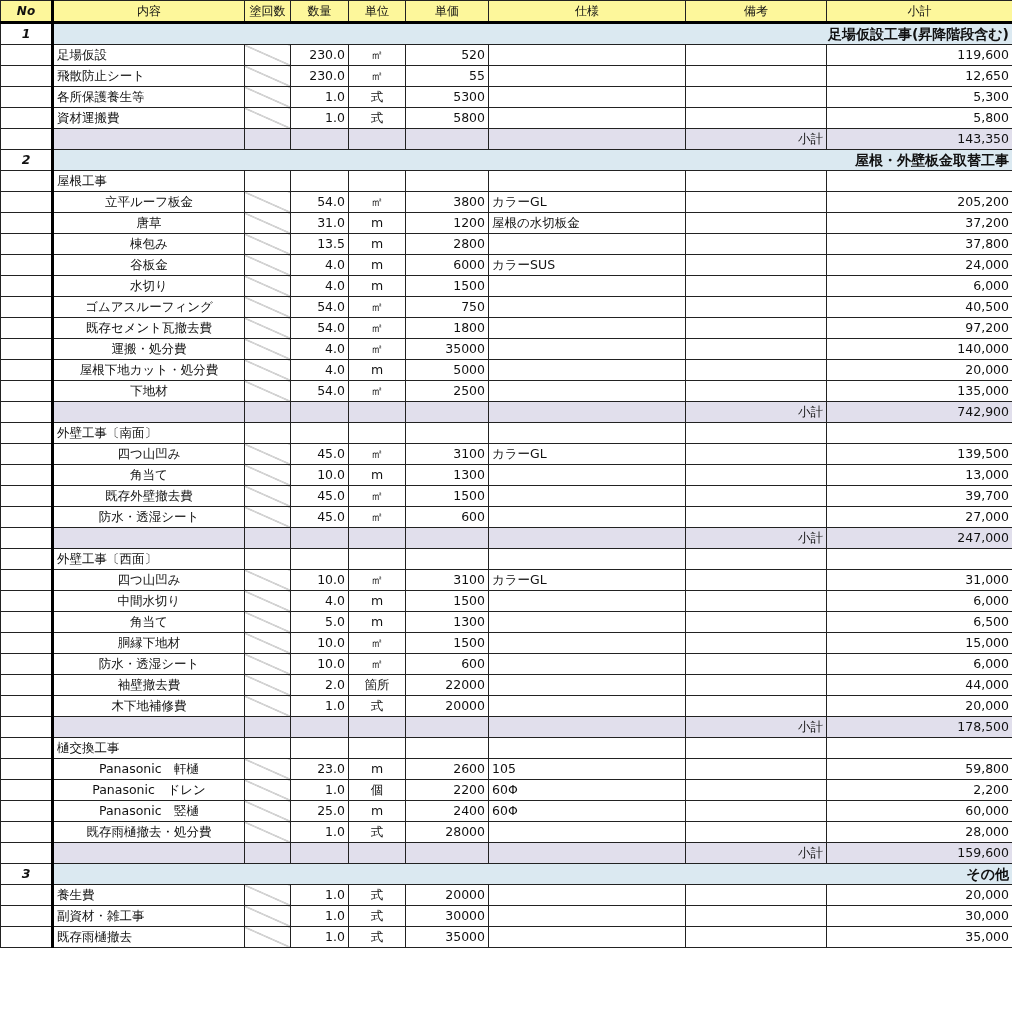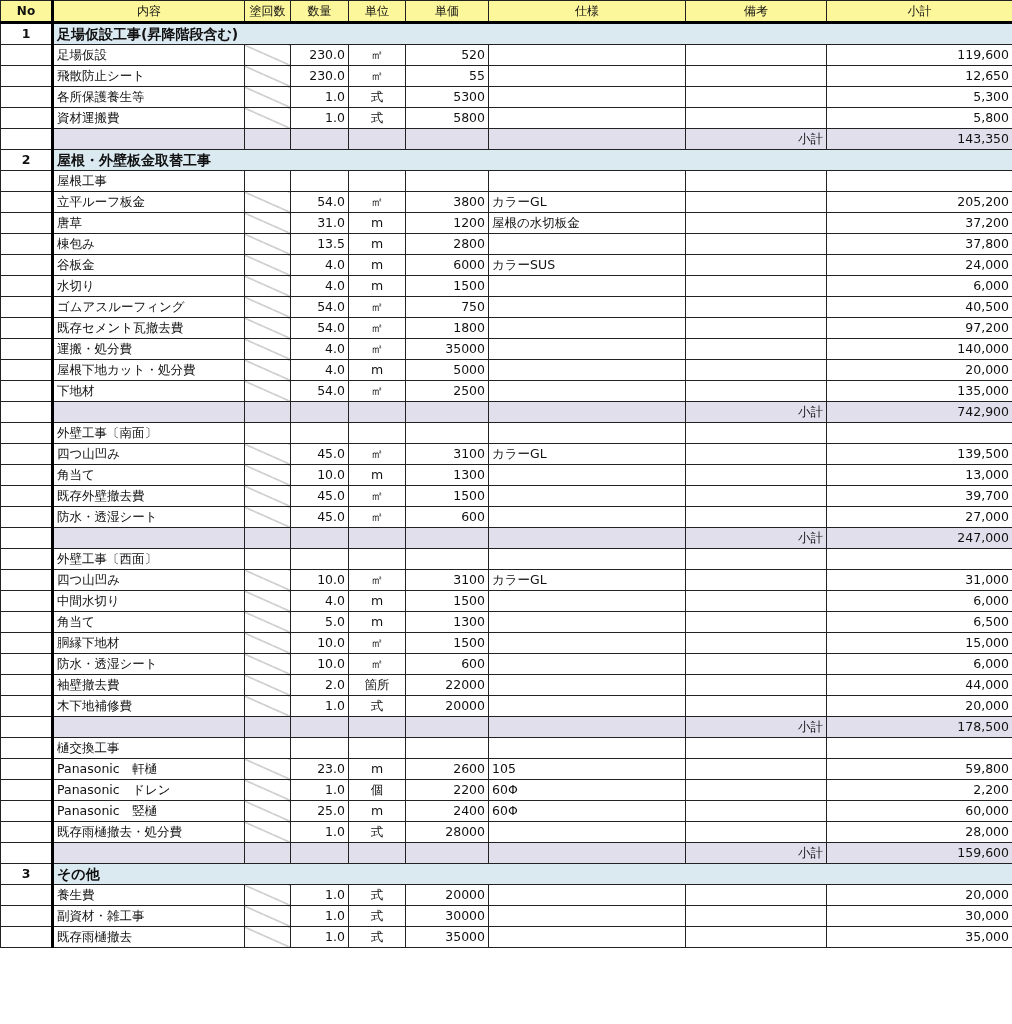--- a/index.html
+++ b/index.html
@@ -3,26 +3,26 @@
 <meta charset="utf-8">
 <style>
   html, body { margin:0; padding:0; background:#ffffff; }
   body { width:1012px; height:1024px; overflow:hidden; font-family:"DejaVu Sans","Liberation Sans",sans-serif; font-size:12.5px; color:#111; }
   table.sheet { border-collapse:collapse; table-layout:fixed; width:1012px; }
   table.sheet td { border:1px solid #222; height:20.5px; padding:0 3px; white-space:nowrap; overflow:hidden; line-height:20px; box-sizing:border-box; }
   col.c-no { width:52px; } col.c-name { width:192px; } col.c-coats { width:46px; }
   col.c-qty { width:58px; } col.c-unit { width:57px; } col.c-price { width:83px; }
   col.c-spec { width:197px; } col.c-note { width:141px; } col.c-sub { width:186px; }
   tr.header td { background:#fdf79b; text-align:center; font-size:12px; border-bottom:3px solid #000; }
-  td.no { border-right:3px solid #000 !important; text-align:center; font-weight:bold; }
-  tr.section td.title { background:#dbe9f1; text-align:left; font-weight:bold; font-size:14px; }
+  td.no { border-right:3px solid #000 !important; text-align:center; font-weight:bold;font-style:italic; }
+  tr.section td.title { background:#dbe9f1; text-align:right; font-weight:bold; font-size:14px; }
   tr.subtotal td.bar { background:#e1dfec; }
   td.num { text-align:right; }
   td.ctr { text-align:center; }
-  td.name-right { text-align:left; }
+  td.name-right { text-align:center; }
   td.bold { font-weight:normal; }
   td.coats { background-image:linear-gradient(to top right, transparent calc(50% - 0.6px), #777 50%, transparent calc(50% + 0.6px)); }
   td.sub-label { text-align:right; }
 </style>
 </head>
 <body>
 
 <table class="sheet">
   <colgroup>
     <col class="c-no">

